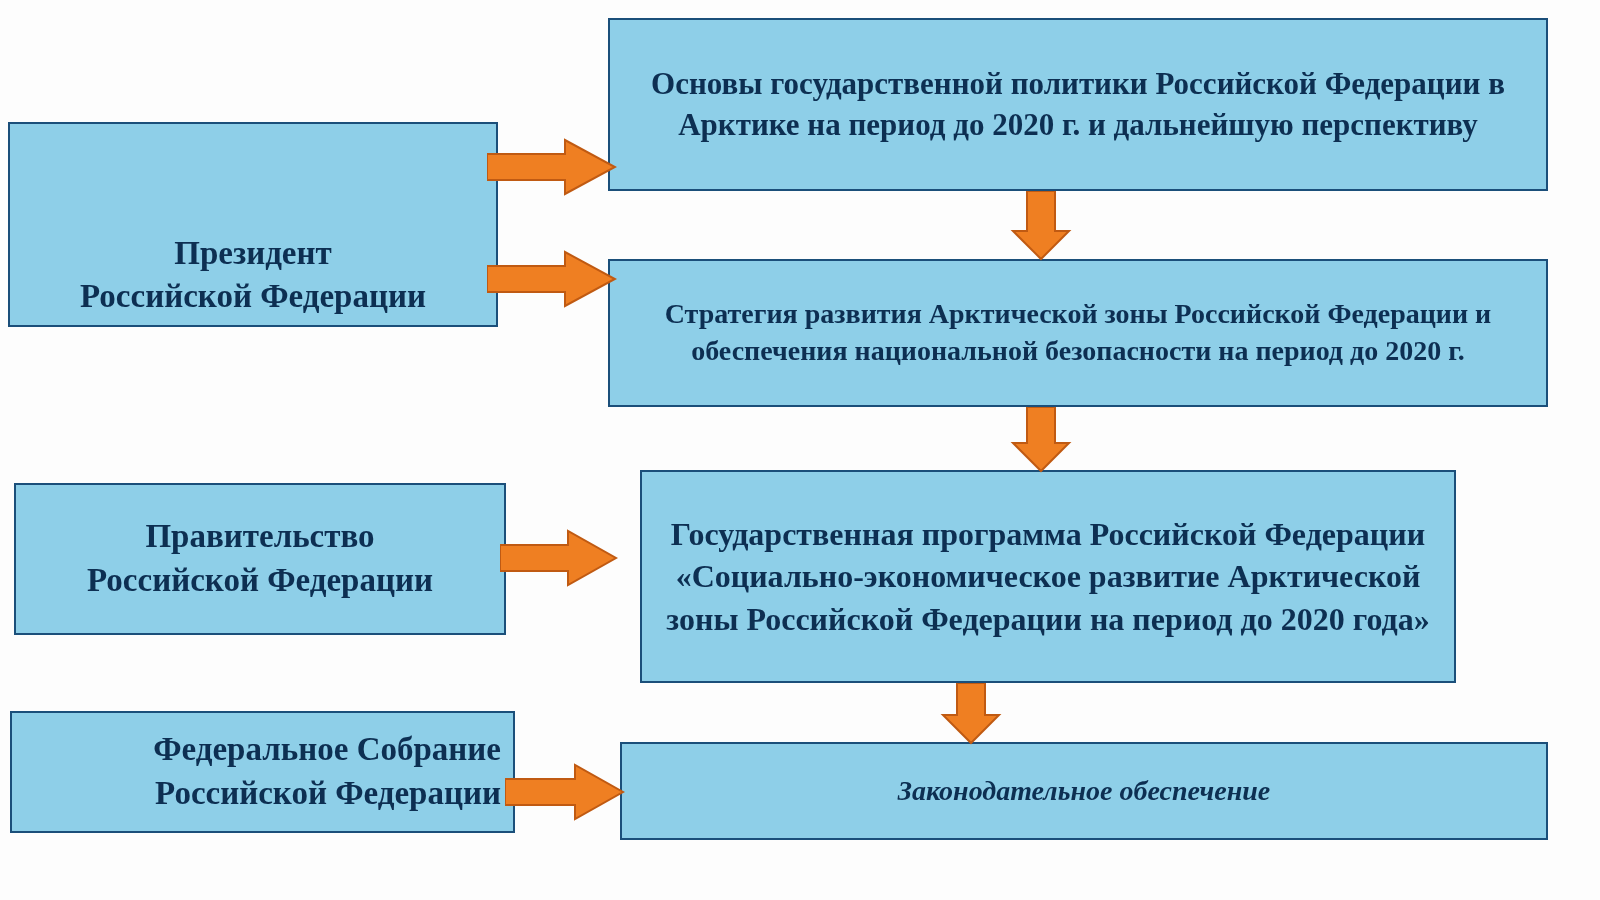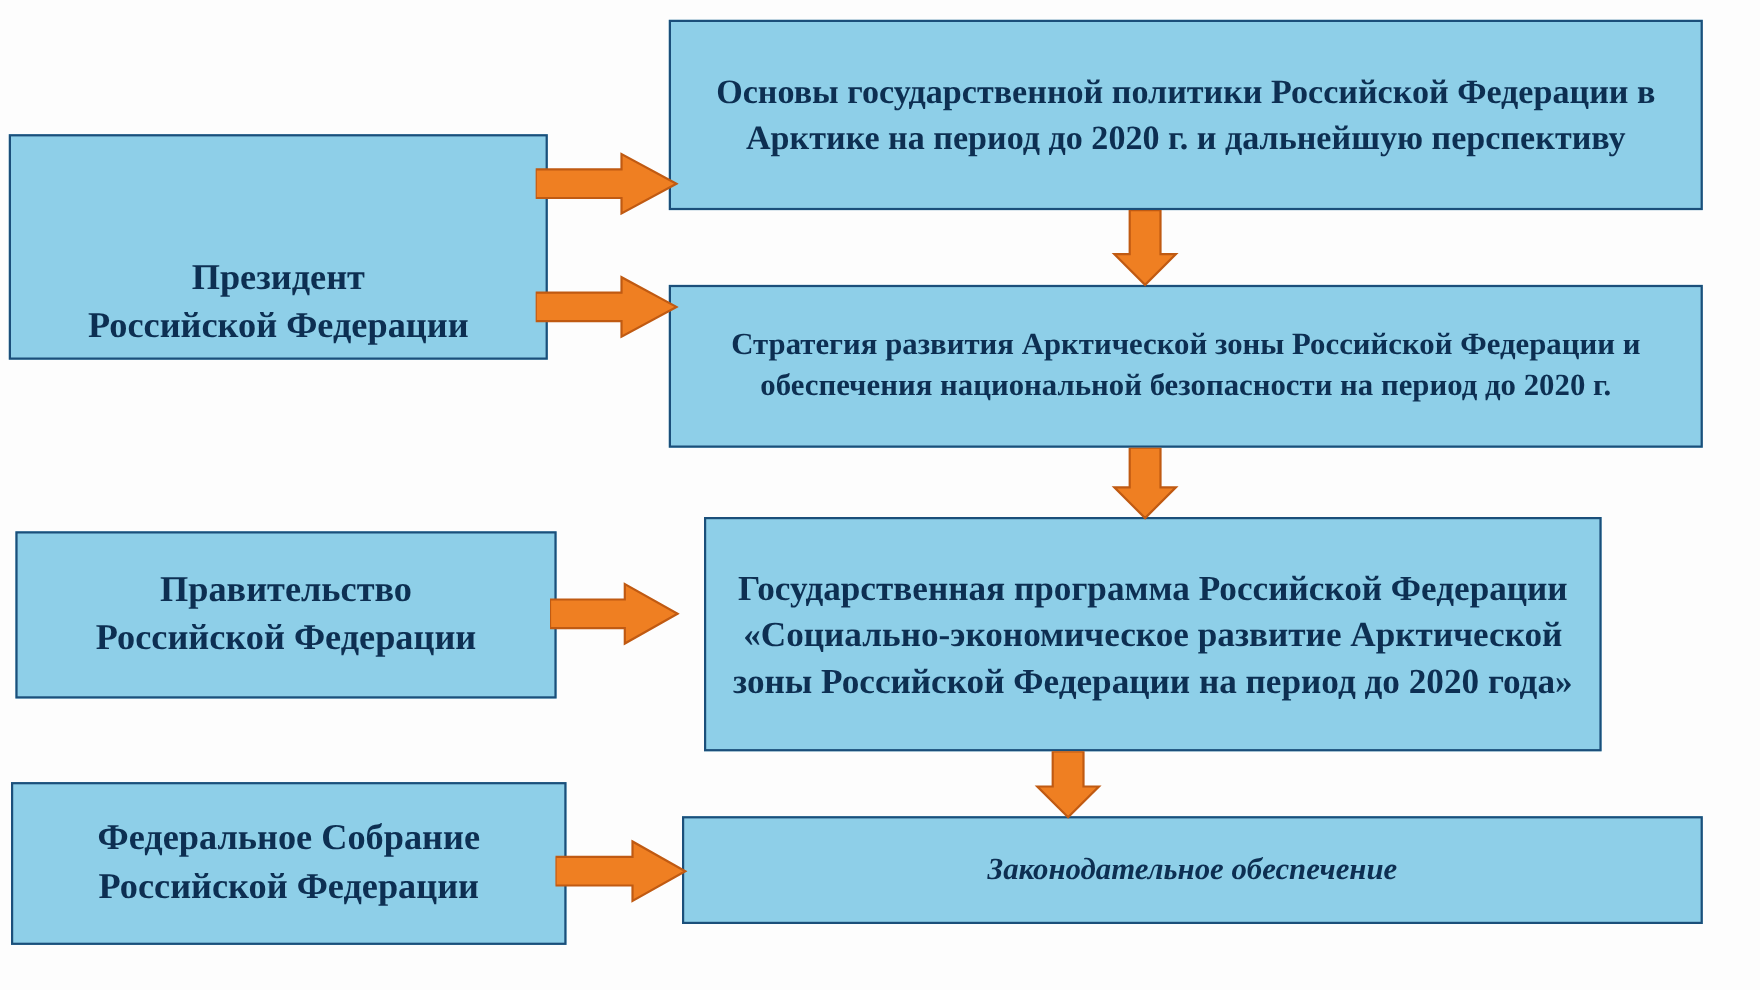--- a/index.html
+++ b/index.html
@@ -38,21 +38,21 @@
     padding: 6px 12px;
   }
   .box span {
     display: block;
     width: 100%;
     white-space: pre-line;
   }
   
   #box-president   { left: 8px;  top: 122px; width: 490px; height: 205px; font-size: 33px; align-items: flex-end; }
   #box-government  { left: 14px; top: 483px; width: 492px; height: 152px; font-size: 33px; }
-  #box-assembly    { left: 10px; top: 711px; width: 505px; height: 148px; font-size: 33px; }
+  #box-assembly    { left: 10px; top: 711px; width: 505px; height: 122px; font-size: 33px; text-align: right; }
 
   
   #box-osnovy      { left: 608px; top: 18px;  width: 940px; height: 173px; font-size: 31px; }
   #box-strategy    { left: 608px; top: 259px; width: 940px; height: 148px; font-size: 28px; }
   #box-program     { left: 608px; top: 470px; width: 816px; height: 213px; font-size: 32px; margin-left: 32px; }
   #box-legislation { left: 620px; top: 742px; width: 928px; height: 98px;  font-size: 28px; font-style: italic; }
 
   
   .arrow {
     position: absolute;

